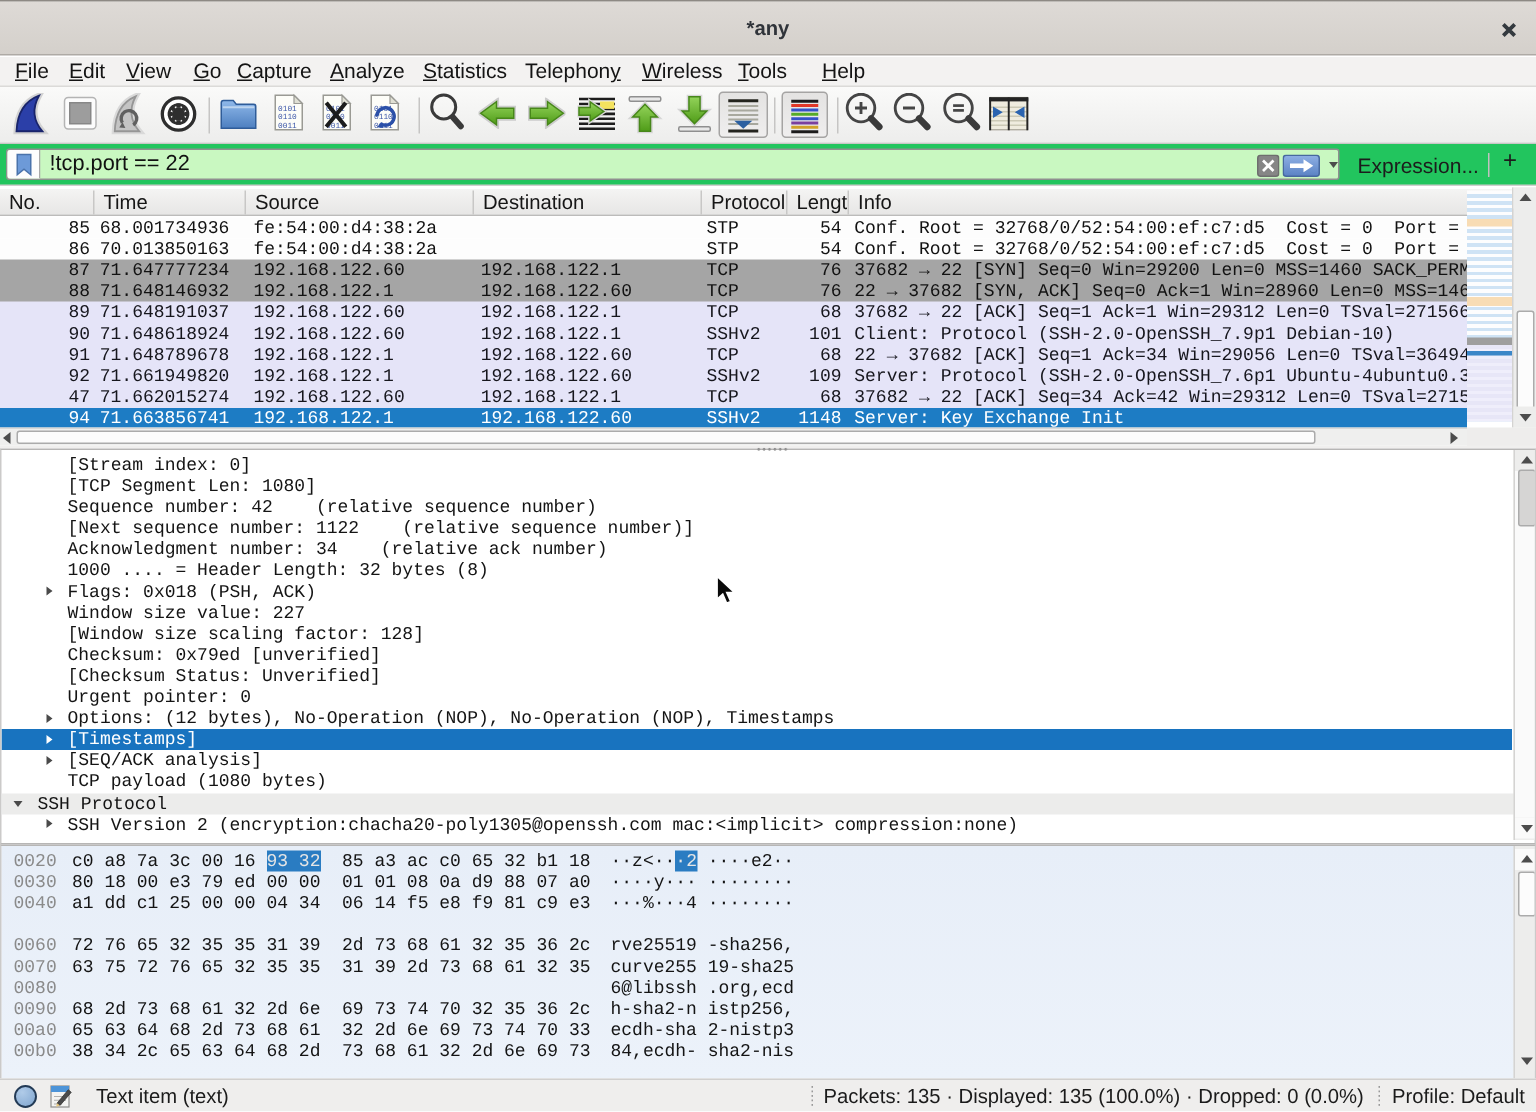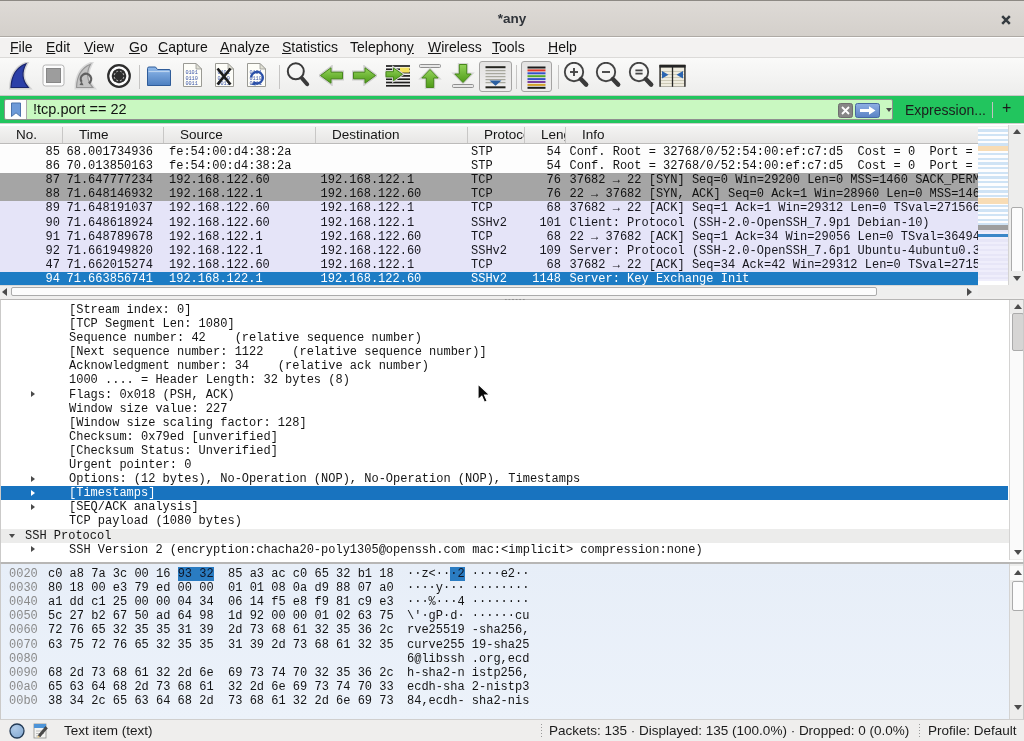--- a/index.html
+++ b/index.html
@@ -19,21 +19,21 @@
 #filterbar{position:absolute;left:0;top:96px;width:1024px;height:28px;background:#22c55e;border-bottom:1px solid #cfcecd}
 #finput{position:absolute;left:4px;top:3px;width:889px;height:21px;background:#c9f8c1;border:1px solid #8f8f8f;border-radius:2px}
 #fbook{position:absolute;left:0;top:0;width:22px;height:19px;background:#fdfdfd;border-right:1px solid #a9a9a9;border-radius:2px 0 0 2px}
 #ftext{position:absolute;left:28px;top:1px;font-size:14.5px;color:#111}
 #fexpr{position:absolute;left:905px;top:6px;font-size:14px;color:#1c1c1c}
 #fplus{position:absolute;left:1002px;top:3px;font-size:16px;color:#1c1c1c}
 #fsep{position:absolute;left:992px;top:6px;width:1px;height:16px;background:#c2c1c0}
 
 #plist{position:absolute;left:0;top:124px;width:1024px;height:174px;background:#fff}
 #phead{position:absolute;left:0;top:2px;width:1008px;height:18px;background:linear-gradient(#f4f4f3,#e7e6e5);border-bottom:1px solid #bcbbba;font-size:13.5px;color:#161616}
-#phead div{position:absolute;top:1px;line-height:16px;padding-left:16px;border-right:1px solid #c8c7c6;overflow:hidden;white-space:nowrap;height:16px}
+#phead div{position:absolute;top:1px;line-height:16px;padding-left:6px;border-right:1px solid #c8c7c6;overflow:hidden;white-space:nowrap;height:16px}
 .prow{position:absolute;left:0;width:978px;height:14.35px;font-size:12px;line-height:14.1px;white-space:pre;overflow:hidden}
 .prow span{position:absolute;top:0}
 .c0{left:0;width:60px;text-align:right}
 .c1{left:66.5px}.c2{left:169px}.c3{left:320.5px}.c4{left:471px}
 .c5{left:500px;width:61px;text-align:right}.c6{left:569.5px}
 .rw{background:#fdfdfd;color:#121212}
 .rg{background:#a5a5a5;color:#121212}
 .rl{background:#e5e4f8;color:#16161d}
 .rs{background:#1d7cc4;color:#fff}
 
@@ -45,35 +45,35 @@
 .tri-l{position:absolute;width:0;height:0;border-top:4px solid transparent;border-bottom:4px solid transparent;border-right:5px solid #4c4c4c}
 .tri-r{position:absolute;width:0;height:0;border-top:4px solid transparent;border-bottom:4px solid transparent;border-left:5px solid #4c4c4c}
 .thumb{position:absolute;left:1.5px;width:12px;background:#fcfcfc;border:1px solid #ababab;border-radius:2px}
 #hscroll{position:absolute;left:0;top:161px;width:978px;height:12px;background:#efefee;border-top:1px solid #d8d8d7}
 #hthumb{position:absolute;left:11px;top:1px;width:866px;height:9px;background:#fcfcfc;border:1px solid #ababab;border-radius:2px}
 #pcorner{position:absolute;left:978px;top:161px;width:46px;height:13px;background:#eeedec}
 
 #split1{position:absolute;left:0;top:297px;width:1024px;height:2px;background:#f0efee}
 
 #details{position:absolute;left:0;top:299px;width:1024px;height:264px;background:#fff;border:1px solid #b7b6b5;border-left-color:#cbcac9;border-right-color:#cbcac9;overflow:hidden}
-#details .ln{position:relative;height:14.1px;font-size:12px;line-height:14.05px;white-space:pre;font-family:"Liberation Mono",monospace;color:#141414;padding-left:68px}
+#details .ln{position:relative;height:14.1px;font-size:12px;line-height:14.05px;white-space:pre;font-family:"Liberation Mono",monospace;color:#141414;padding-left:44px}
 #details .root{padding-left:24px}
 #details .selln{background:#1873bf;color:#fff;width:1007px}
 #details .gray{background:#ececeb}
 .dtri{position:absolute;left:30px;top:3.7px;width:0;height:0;border-top:3.6px solid transparent;border-bottom:3.6px solid transparent;border-left:4.6px solid #4a4a4a}
 .dtrid{position:absolute;left:8px;top:5.4px;width:0;height:0;border-left:3.6px solid transparent;border-right:3.6px solid transparent;border-top:4.6px solid #4a4a4a}
 
 #hexpane{position:absolute;left:0;top:563px;width:1024px;height:156px;background:linear-gradient(#e7eef8,#ecf2fa);border-top:1px solid #b7b6b5;border-left:1px solid #cbcac9;border-right:1px solid #cbcac9;overflow:hidden}
 .hx{position:absolute;left:0;width:1008px;height:14.1px;font-family:"Liberation Mono",monospace;font-size:12px;line-height:14.1px;white-space:pre;color:#141414}
 .hx span{position:absolute;top:0}
 .ho{left:8px;color:#8a8a8a}
 .hb{left:47px}
 .ha{left:406px}
 .hsel{position:static !important}
-.hsel{background:#2a7cc2;color:#0f172a}
+.hsel{background:#2a7cc2;color:#e5e5e5}
 
 #status{position:absolute;left:0;top:719px;width:1024px;height:22px;background:#efeeed;border-top:1px solid #d0cfce;font-size:13.5px;color:#1b1b1b}
 #status .st1{position:absolute;left:64px;top:3px}
 #status .st2{position:absolute;left:549px;top:3px}
 #status .st3{position:absolute;left:928px;top:3px}
 .dotsep{position:absolute;top:4px;height:14px;width:1px;background-image:linear-gradient(#999 1px,transparent 1px);background-size:1px 3px}
 </style></head>
 <body>
 <div id="titlebar">
     <span class="title">*any</span>
@@ -377,21 +377,20 @@
     <div class="sbtn" style="top:245px;background:#fafafa">
         <div class="tri-d" style="top:5px"></div>
       </div>
   </div>
 </div>
 <div id="dotsh" style="position:absolute;left:504px;top:298px;width:22px;height:3px;background-image:radial-gradient(circle,#909090 0.8px,transparent 1.1px);background-size:3.6px 3px;z-index:4"></div>
 <div id="hexpane">
   <div class="hx" style="top:3px"><span class="ho">0020</span><span class="hb">c0 a8 7a 3c 00 16 <span class="hsel">93 32</span>  85 a3 ac c0 65 32 b1 18</span><span class="ha">··z&lt;··<span class="hsel">·2</span> ····e2··</span></div>
   <div class="hx" style="top:17.1px"><span class="ho">0030</span><span class="hb">80 18 00 e3 79 ed 00 00  01 01 08 0a d9 88 07 a0</span><span class="ha">····y··· ········</span></div>
   <div class="hx" style="top:31.2px"><span class="ho">0040</span><span class="hb">a1 dd c1 25 00 00 04 34  06 14 f5 e8 f9 81 c9 e3</span><span class="ha">···%···4 ········</span></div>
-  <div class="hx" style="top:45.3px"><span class="ho">0050</span><span class="hb">5c 27 b2 67 50 ad 64 98  1d 92 00 00 01 02 63 75</span><span class="ha">\'·gP·d· ······cu</span></div>
   <div class="hx" style="top:59.4px"><span class="ho">0060</span><span class="hb">72 76 65 32 35 35 31 39  2d 73 68 61 32 35 36 2c</span><span class="ha">rve25519 -sha256,</span></div>
   <div class="hx" style="top:73.5px"><span class="ho">0070</span><span class="hb">63 75 72 76 65 32 35 35  31 39 2d 73 68 61 32 35</span><span class="ha">curve255 19-sha25</span></div>
   <div class="hx" style="top:87.6px"><span class="ho">0080</span><span class="ha">6@libssh .org,ecd</span></div>
   <div class="hx" style="top:101.7px"><span class="ho">0090</span><span class="hb">68 2d 73 68 61 32 2d 6e  69 73 74 70 32 35 36 2c</span><span class="ha">h-sha2-n istp256,</span></div>
   <div class="hx" style="top:115.8px"><span class="ho">00a0</span><span class="hb">65 63 64 68 2d 73 68 61  32 2d 6e 69 73 74 70 33</span><span class="ha">ecdh-sha 2-nistp3</span></div>
   <div class="hx" style="top:129.9px"><span class="ho">00b0</span><span class="hb">38 34 2c 65 63 64 68 2d  73 68 61 32 2d 6e 69 73</span><span class="ha">84,ecdh- sha2-nis</span></div>
   <div class="vsb" style="left:1008px;top:0;height:155px">
     <div class="sbtn" style="top:2px;background:#fafafa">
         <div class="tri-u" style="top:4px"></div>
       </div>

